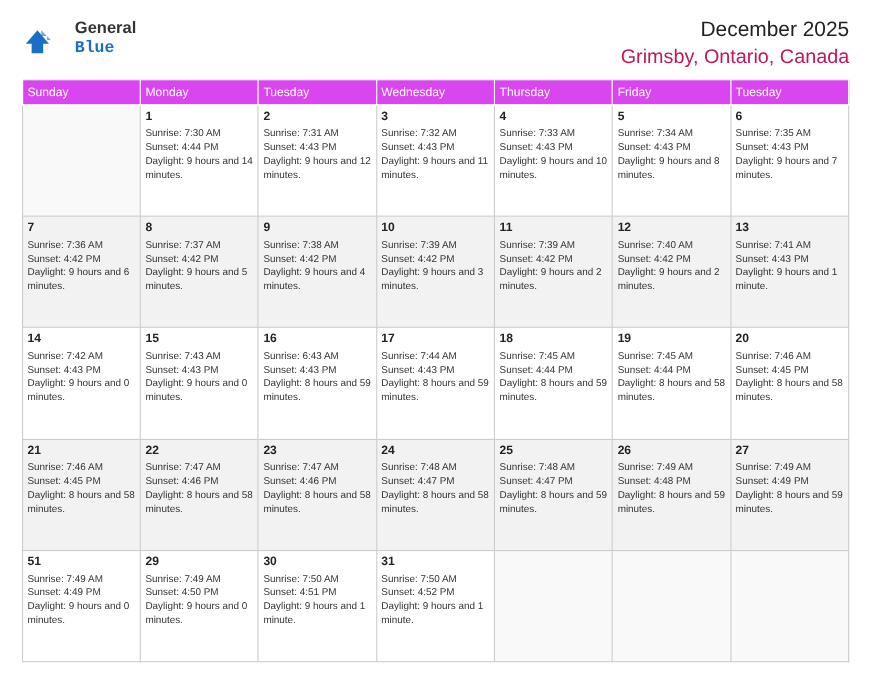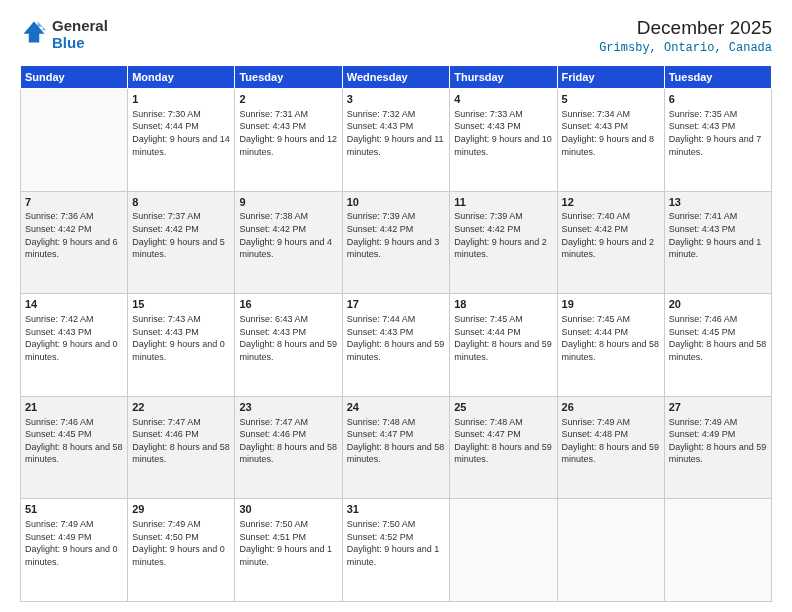--- a/index.html
+++ b/index.html
@@ -18,62 +18,61 @@
       flex-direction: column;
     }
     .header {
       display: flex;
       justify-content: space-between;
       align-items: flex-start;
       margin-bottom: 10px;
     }
     .logo {
       display: flex;
-      align-items: flex-start;
-      gap: 4px;
+      align-items: flex-end;
+      gap: 20px;
     }
     .logo-text {
       font-size: 15px;
       font-weight: bold;
       line-height: 1.1;
     }
     .logo-general { color: #333; }
-    .logo-blue { color: #1a6fc4; }
+    .logo-blue { color: #1a6fc4; font-family: Liberation Mono, monospace; }
     .logo-icon {
       width: 28px;
       height: 28px;
     }
     .title-block {
       text-align: right;
     }
     .month-title {
       font-size: 19px;
       font-weight: normal;
       color: #222;
       line-height: 1.1;
     }
     .subtitle {
-      font-size: 12px;
-      color: #0369a1;
+      font-size: 18px;
+      color: #be185d;
       margin-top: 2px;
-      font-family: Liberation Mono, monospace;
     }
     .calendar {
       width: 100%;
       border-collapse: collapse;
       flex: 1;
       font-size: 9.5px;
     }
     .calendar th {
-      background: #1d4ed8;
+      background: #d946ef;
       color: #fff;
       padding: 5px 4px;
       text-align: left;
       font-size: 11px;
-      font-weight: bold;
+      font-weight: normal;
       border: 1px solid #fff;
     }
     .calendar td {
       vertical-align: top;
       border: 1px solid #ccc;
       padding: 3px 4px;
       width: 108px;
       height: 88px;
       line-height: 1.35;
     }

